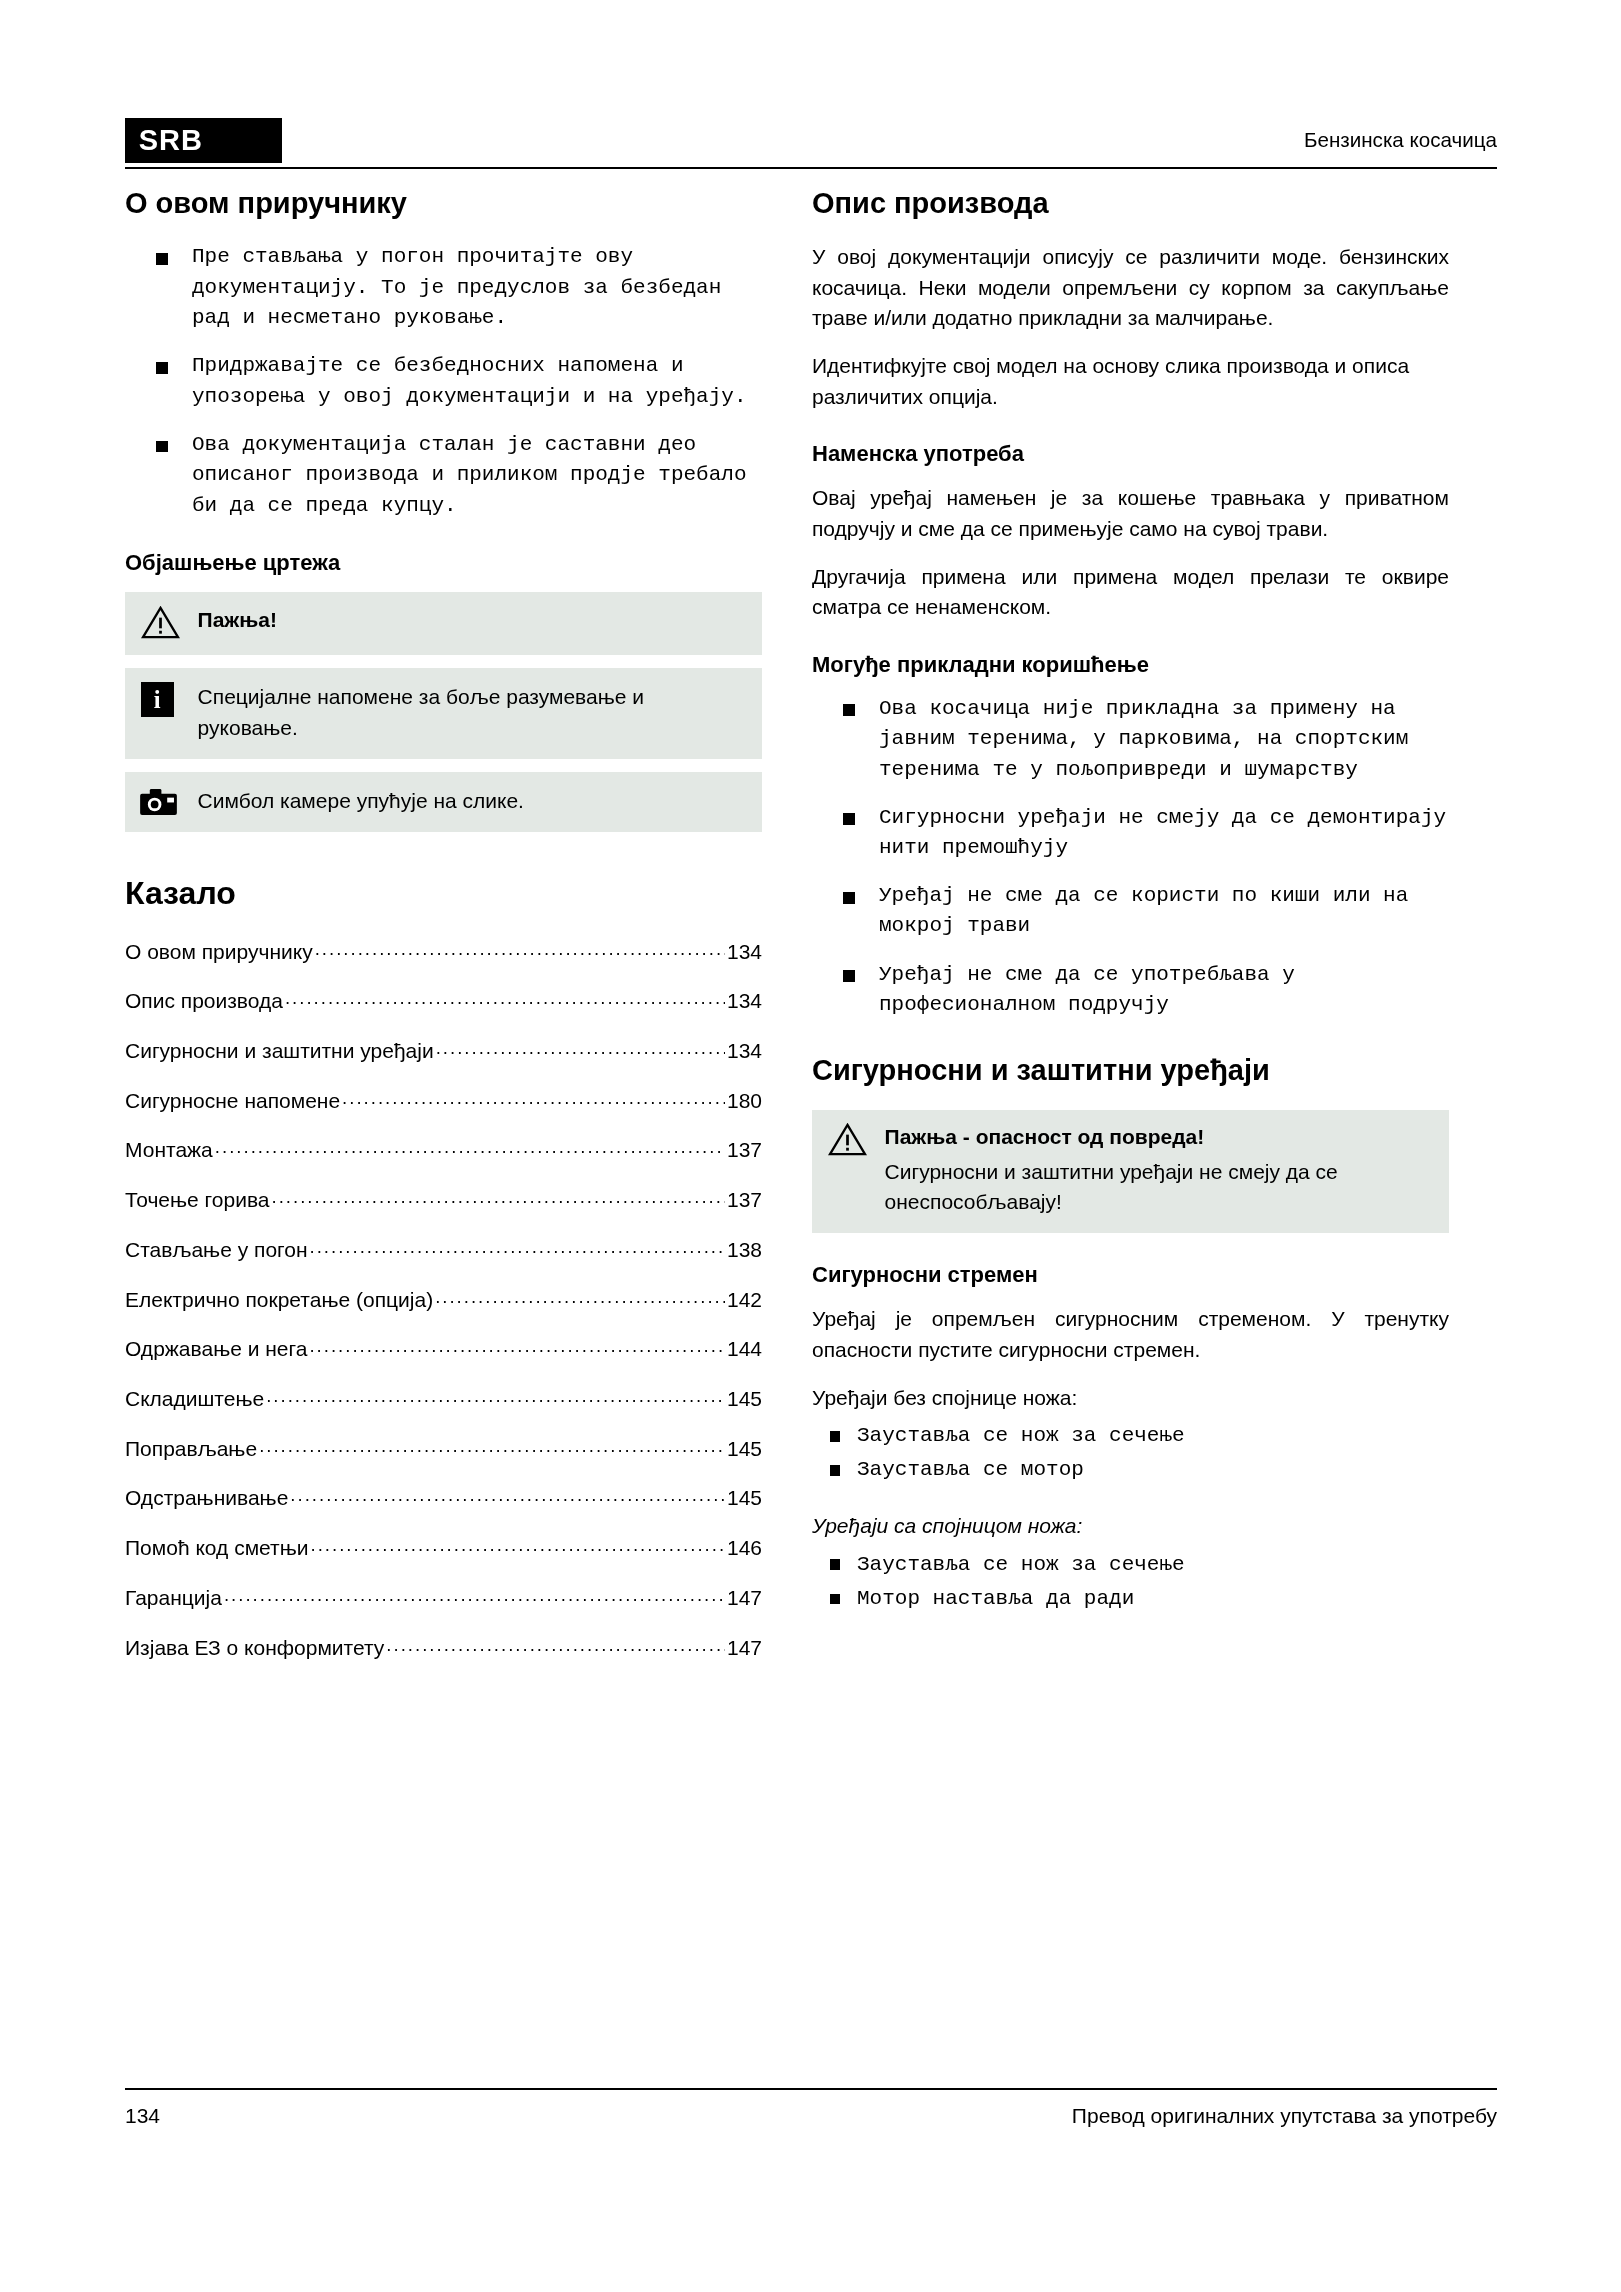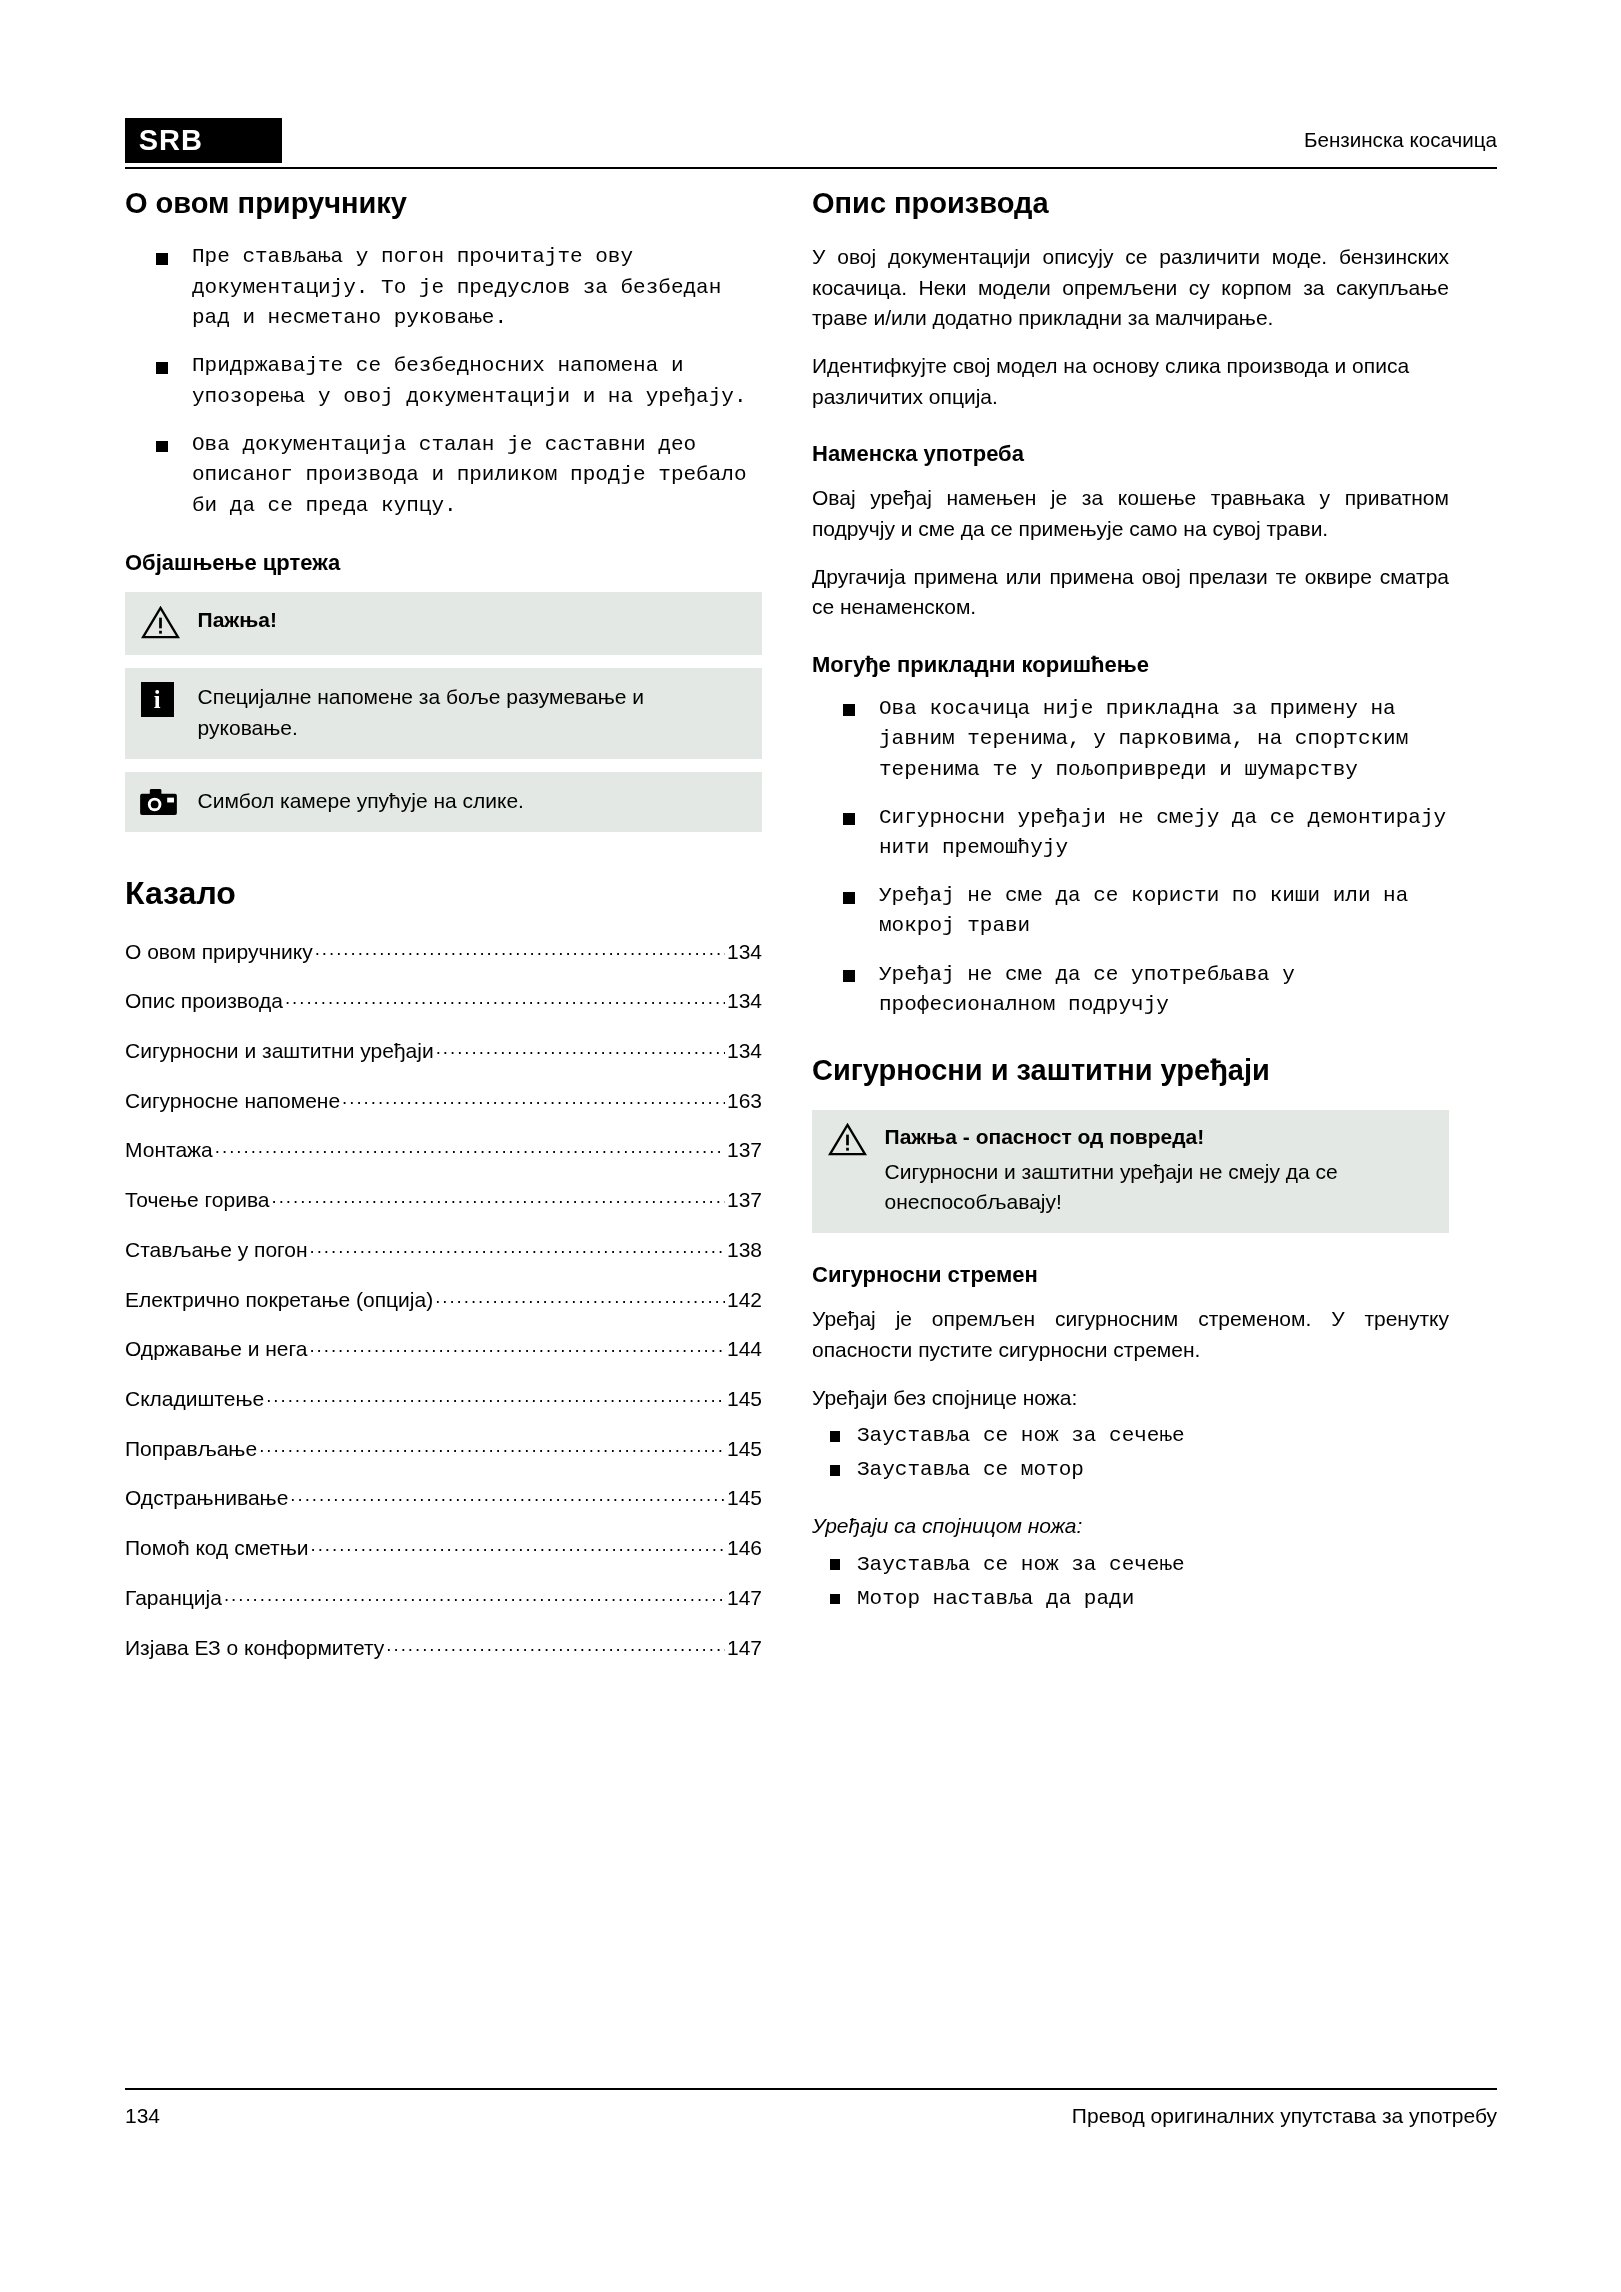--- a/index.html
+++ b/index.html
@@ -290,21 +290,21 @@
 
       <div class="toc-row">
         <span class="toc-label">Сигурносни и заштитни уређаји</span>
         <span class="toc-dots">.................................................................................</span>
         <span class="toc-page">134</span>
       </div>
 
       <div class="toc-row">
         <span class="toc-label">Сигурносне напомене</span>
         <span class="toc-dots">.................................................................................</span>
-        <span class="toc-page">163</span>
+        <span class="toc-page">180</span>
       </div>
 
       <div class="toc-row">
         <span class="toc-label">Монтажа</span>
         <span class="toc-dots">.................................................................................</span>
         <span class="toc-page">137</span>
       </div>
 
       <div class="toc-row">
         <span class="toc-label">Точење горива</span>
@@ -370,21 +370,21 @@
   </div>
 
   <div class="col col-right">
 
     <h1 class="sec">Опис производа</h1>
     <p class="body just">У овој документацији описују се различити моде. бензинских косачица. Неки модели опремљени су корпом за сакупљање траве и/или додатно прикладни за малчирање.</p>
     <p class="body">Идентифкујте свој модел на основу слика производа и описа различитих опција.</p>
 
     <h2 class="sub">Наменска употреба</h2>
     <p class="body just">Овај уређај намењен је за кошење травњака у приватном подручју и сме да се примењује само на сувој трави.</p>
-    <p class="body just">Другачија примена или примена овој прелази те оквире сматра се ненаменском.</p>
+    <p class="body just">Другачија примена или примена модел прелази те оквире сматра се ненаменском.</p>
 
     <h2 class="sub">Могуђе прикладни коришћење</h2>
     <ul class="bullets">
       <li>Ова косачица није прикладна за примену на јавним теренима, у парковима, на спортским теренима те у пољопривреди и шумарству</li>
       <li>Сигурносни уређаји не смеју да се демонтирају нити премошћују</li>
       <li>Уређај не сме да се користи по киши или на мокрој трави</li>
       <li>Уређај не сме да се употребљава у професионалном подручју</li>
     </ul>
 
     <h1 class="sec" style="margin-top:33px;">Сигурносни и заштитни уређаји</h1>

